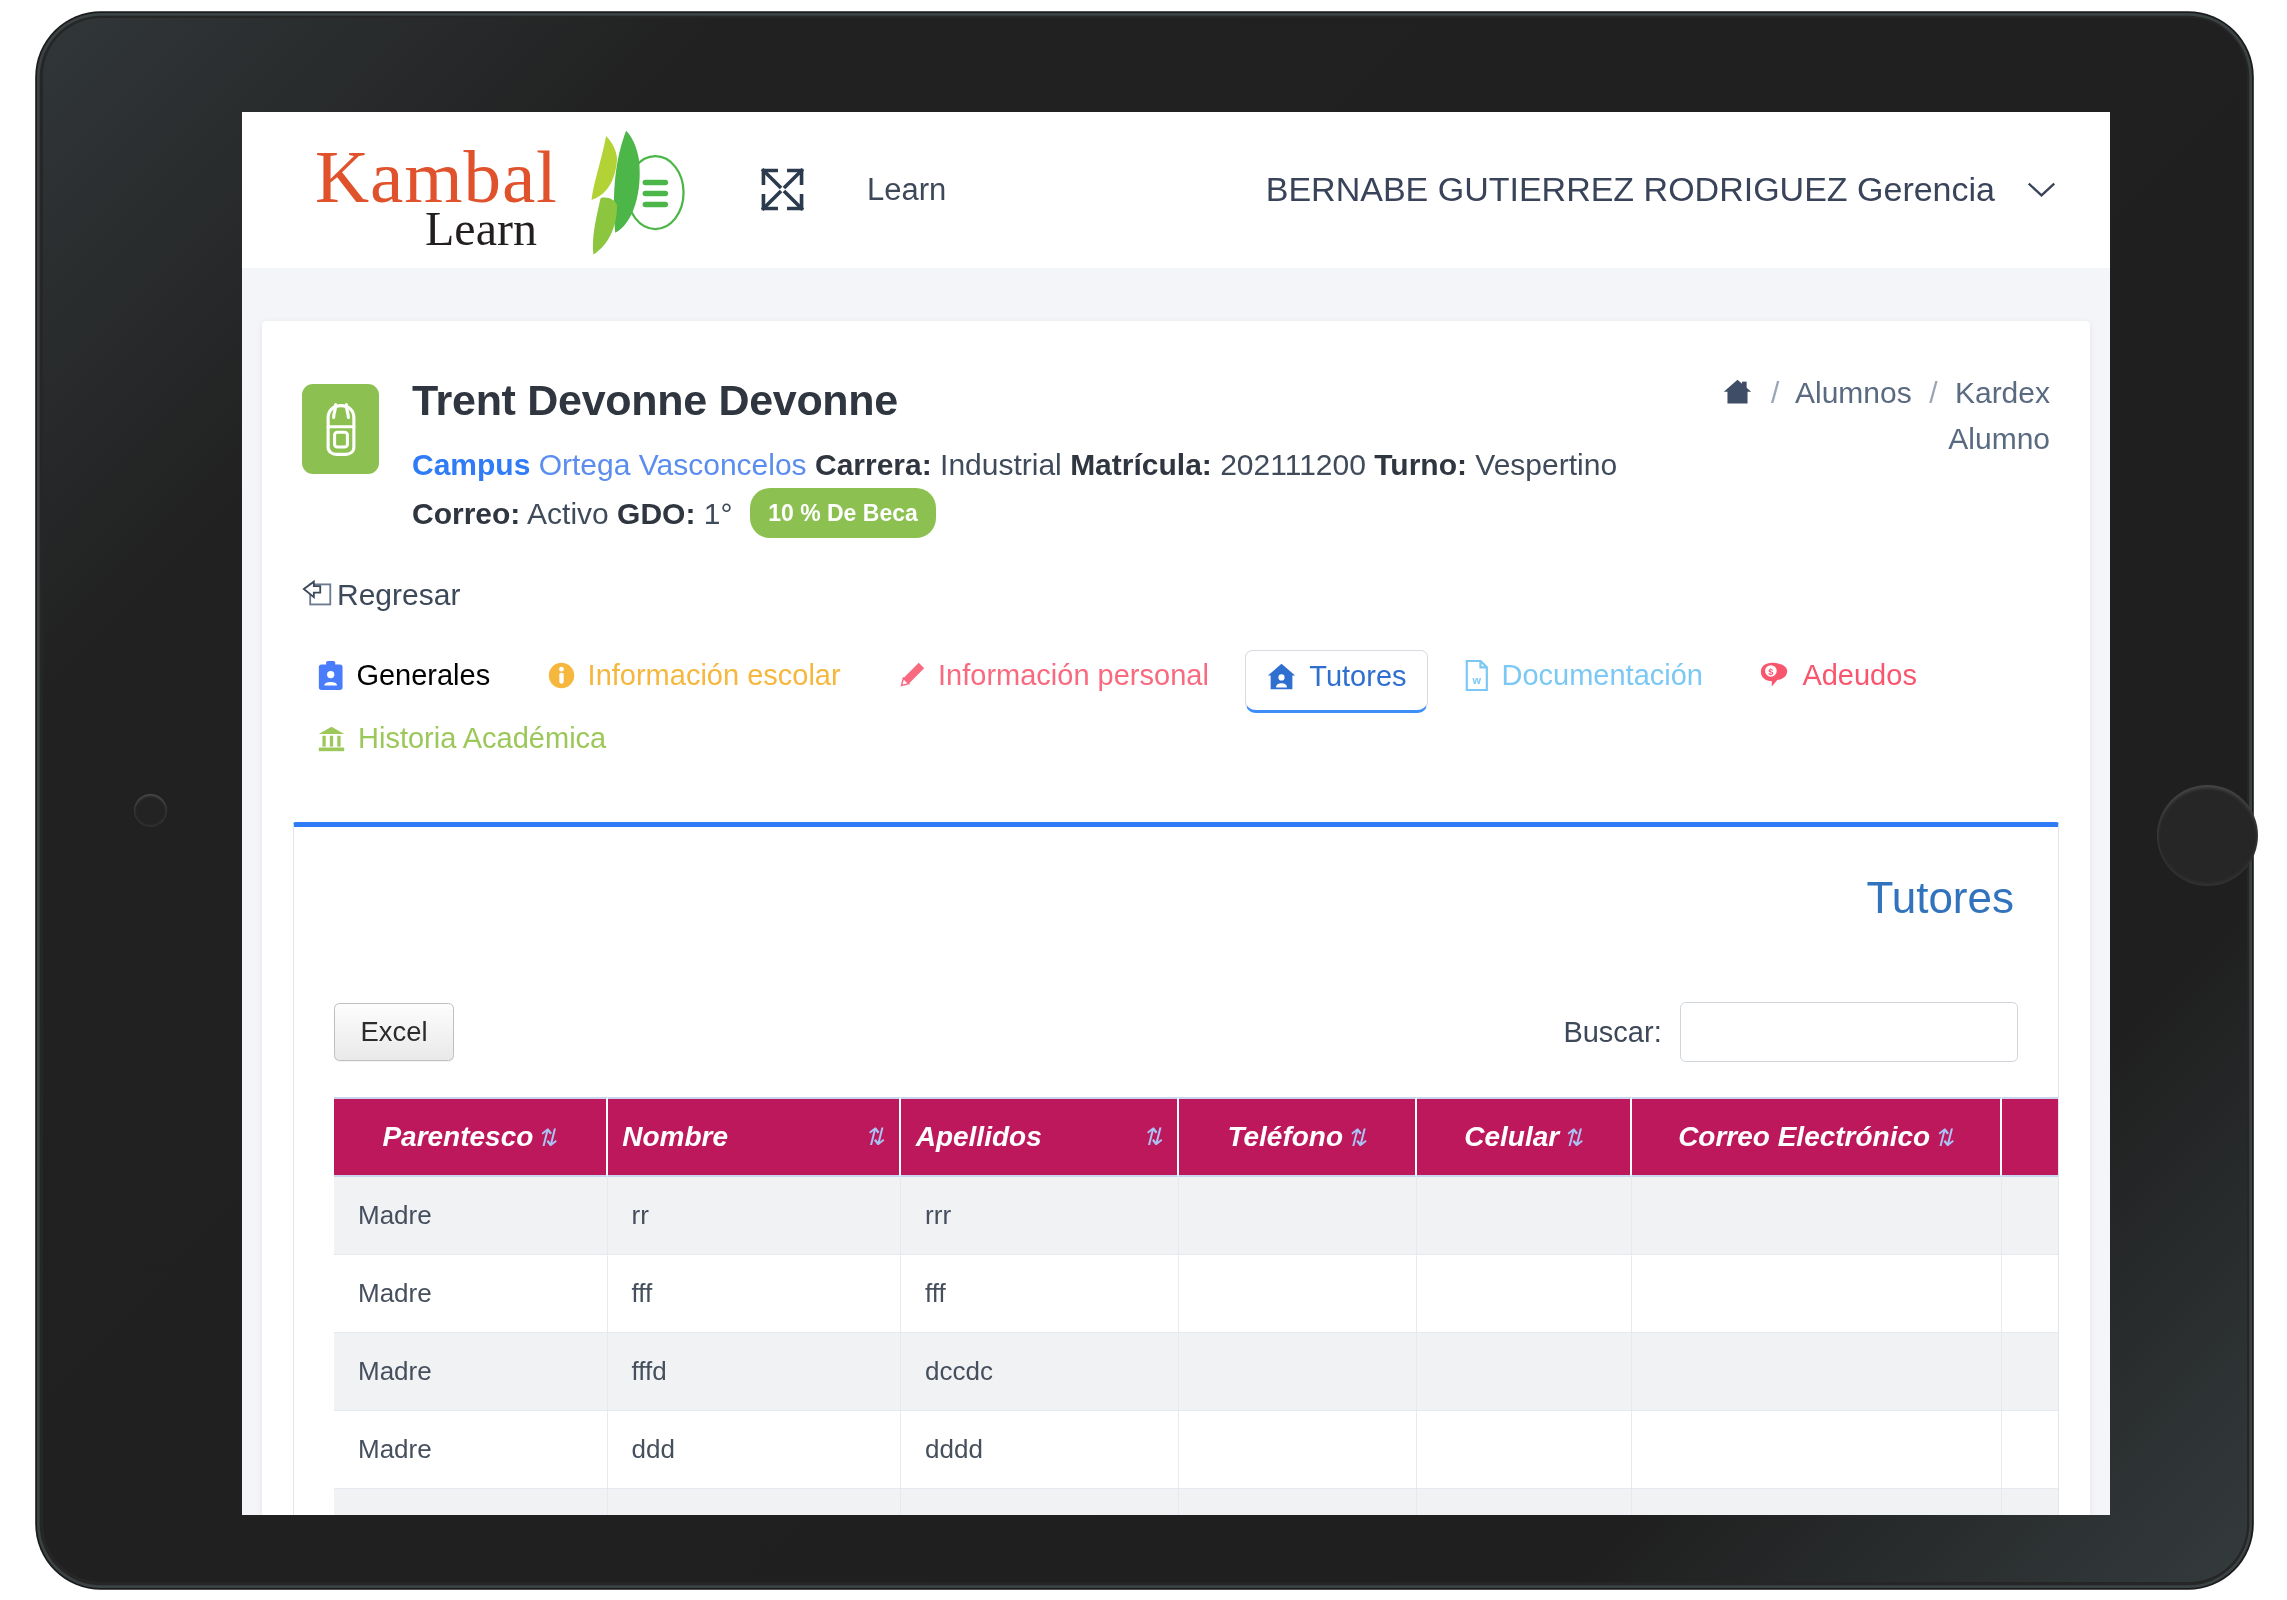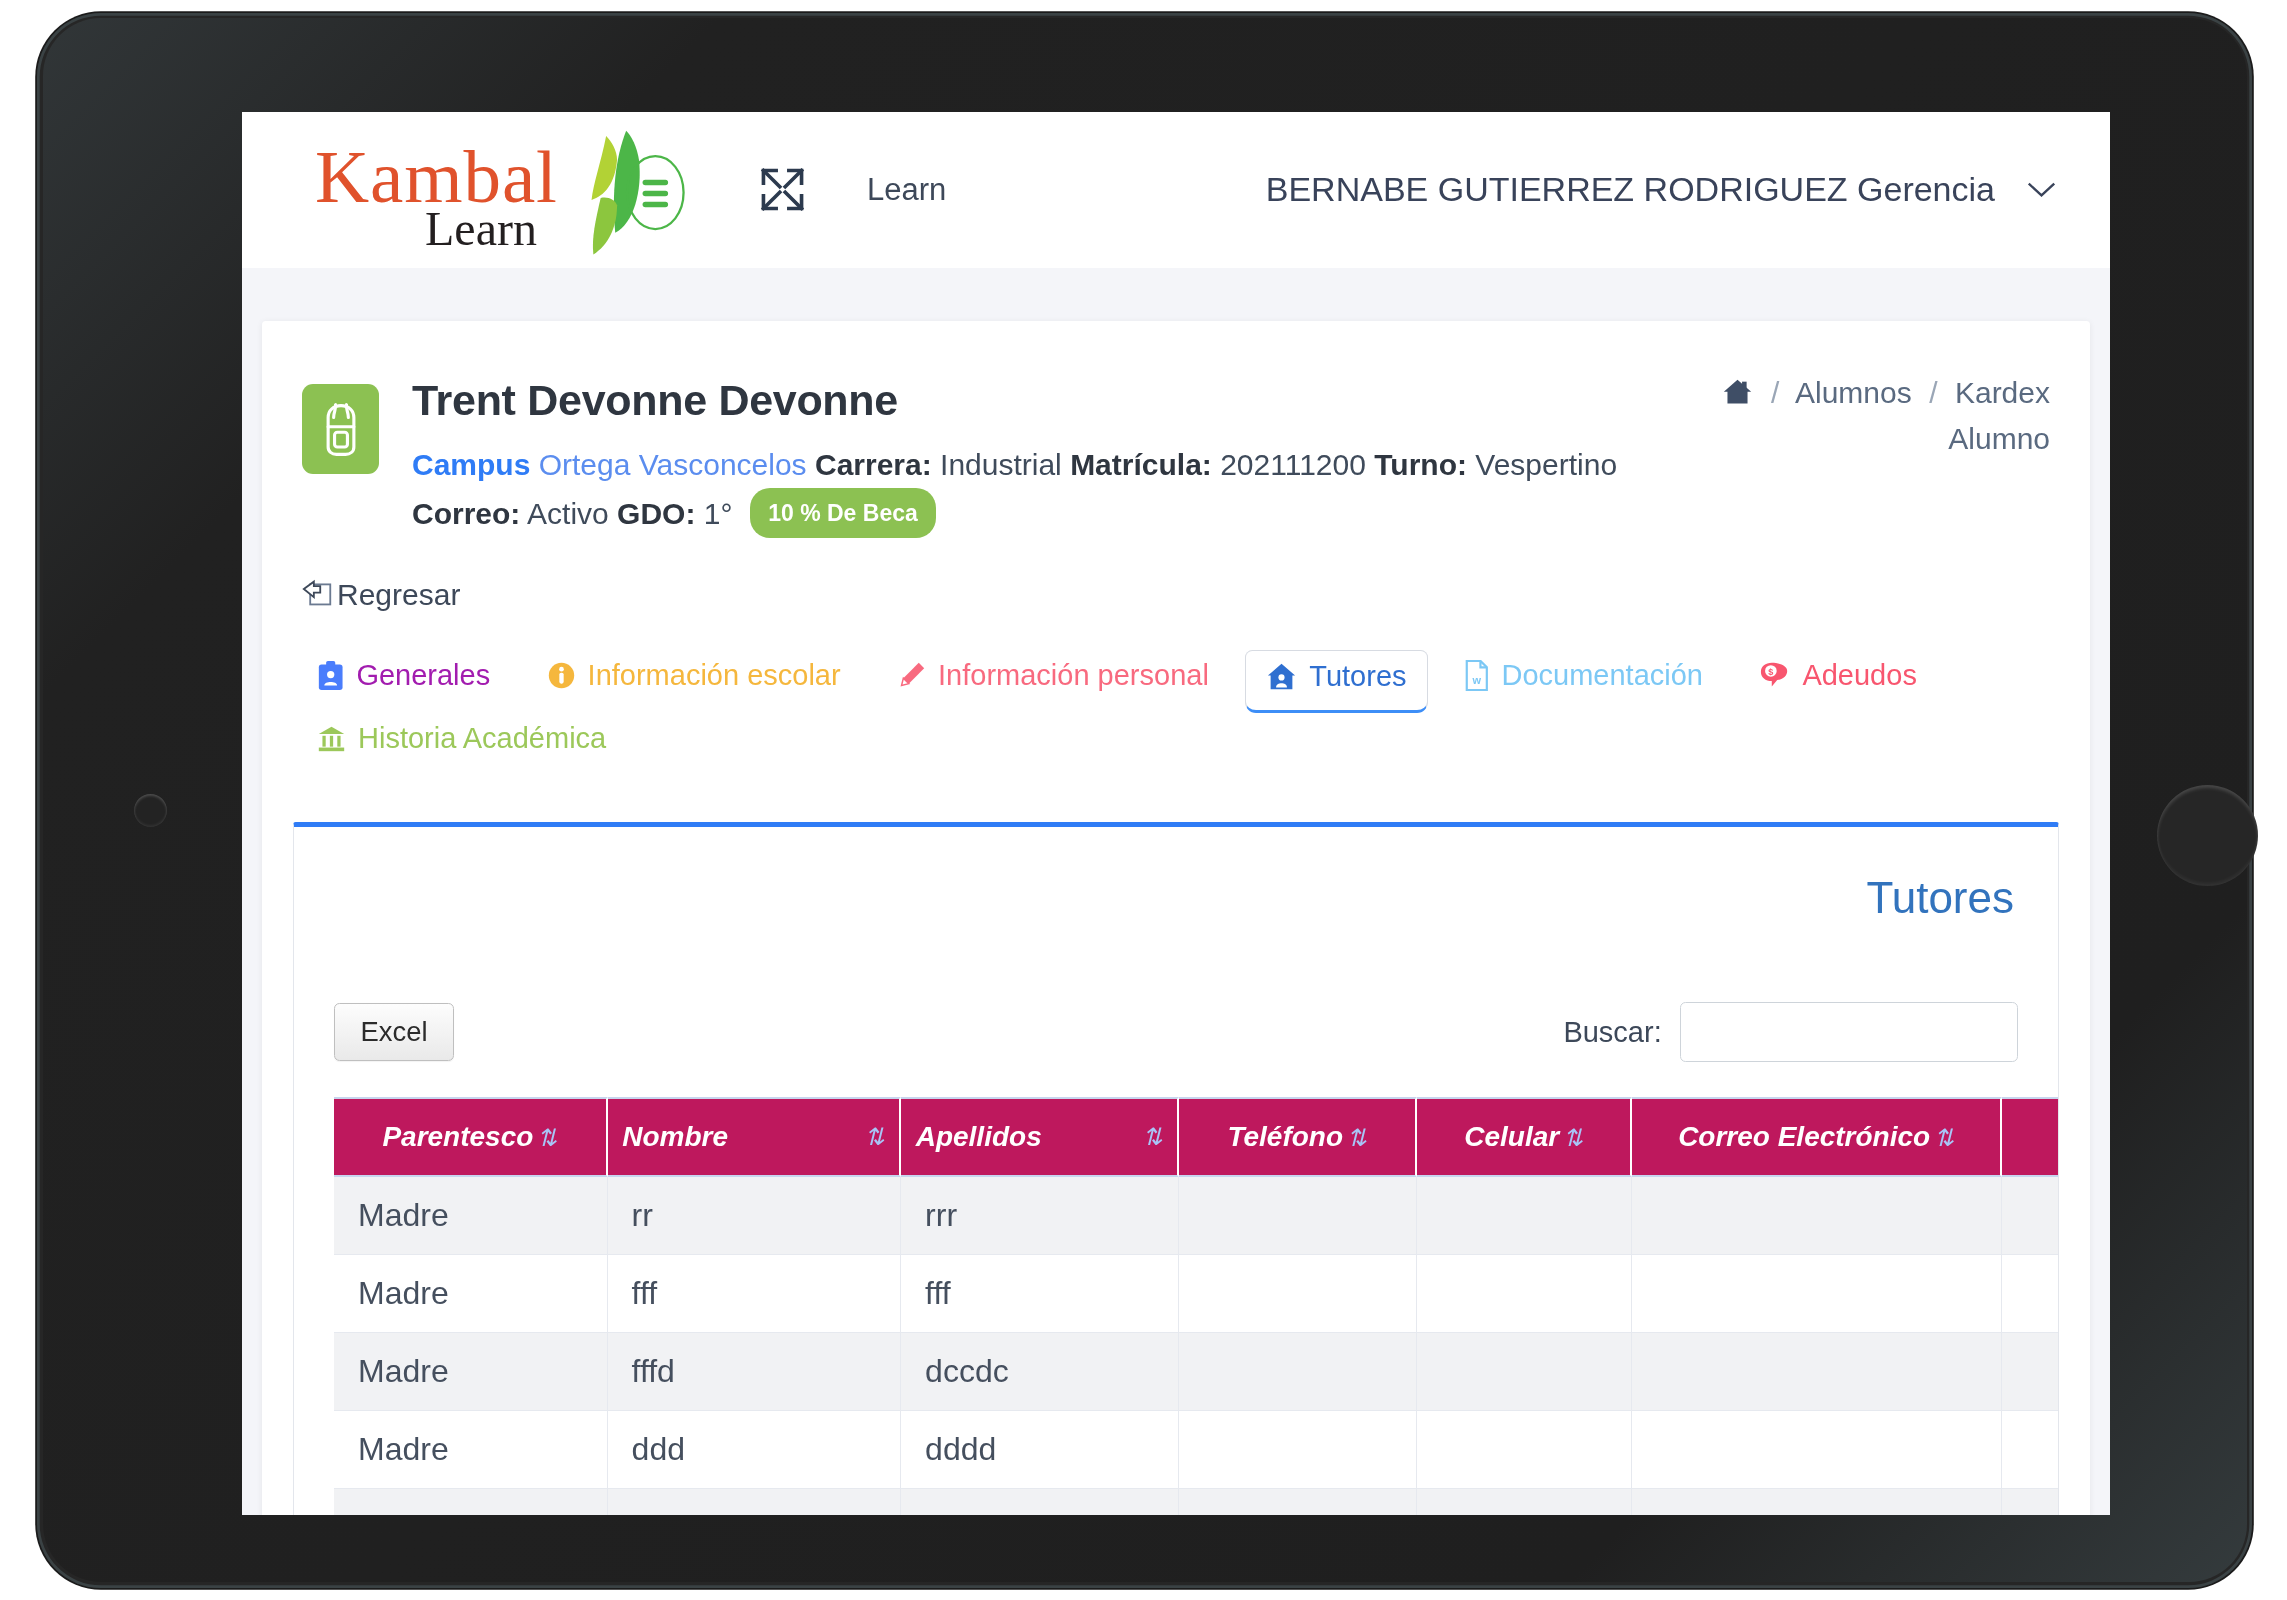--- a/index.html
+++ b/index.html
@@ -207,21 +207,21 @@
     font-size: 29px;
     padding: 9.1px 20px 16.4px 20px;
     white-space: nowrap;
   }
   .tab.active {
     border: 0.9px solid #d7dbe2;
     border-bottom: 3.7px solid #3d8ef7;
     border-radius: 7.3px 7.3px 11px 11px;
     background: #ffffff;
   }
-  .tab-generales { color: #a21caf; text-align: center; }
+  .tab-generales { color: #000000; text-align: center; }
   .tab-escolar   { color: #f5b73d; }
   .tab-personal  { color: #f86a7f; }
   .tab-tutores   { color: #2f6fd0; }
   .tab-docu      { color: #7cc8f5; }
   .tab-adeudos   { color: #f8566f; }
   .tab-historia  { color: #9cc85a; }
 
   
   .panel {
     margin: 51px 31px 0 31px;
@@ -302,21 +302,21 @@
     color: #a9c5f6;
     font-size: 24px;
     font-weight: normal;
     margin-left: 3.7px;
   }
   table.tutores th .hdr-row {
     display: flex; align-items: center; justify-content: center;
   }
   table.tutores th.spread .hdr-row { justify-content: space-between; }
   table.tutores td {
-    font-size: 32px;
+    font-size: 26px;
     color: #454f5e;
     height: 78px;
     padding: 0 24px;
     border-right: 0.9px solid #e6e9ef;
     border-bottom: 0.9px solid #e6e9ef;
     vertical-align: middle;
     white-space: nowrap;
   }
   table.tutores tr.odd td { background: #f1f2f4; }
   table.tutores tr.even td { background: #ffffff; }

